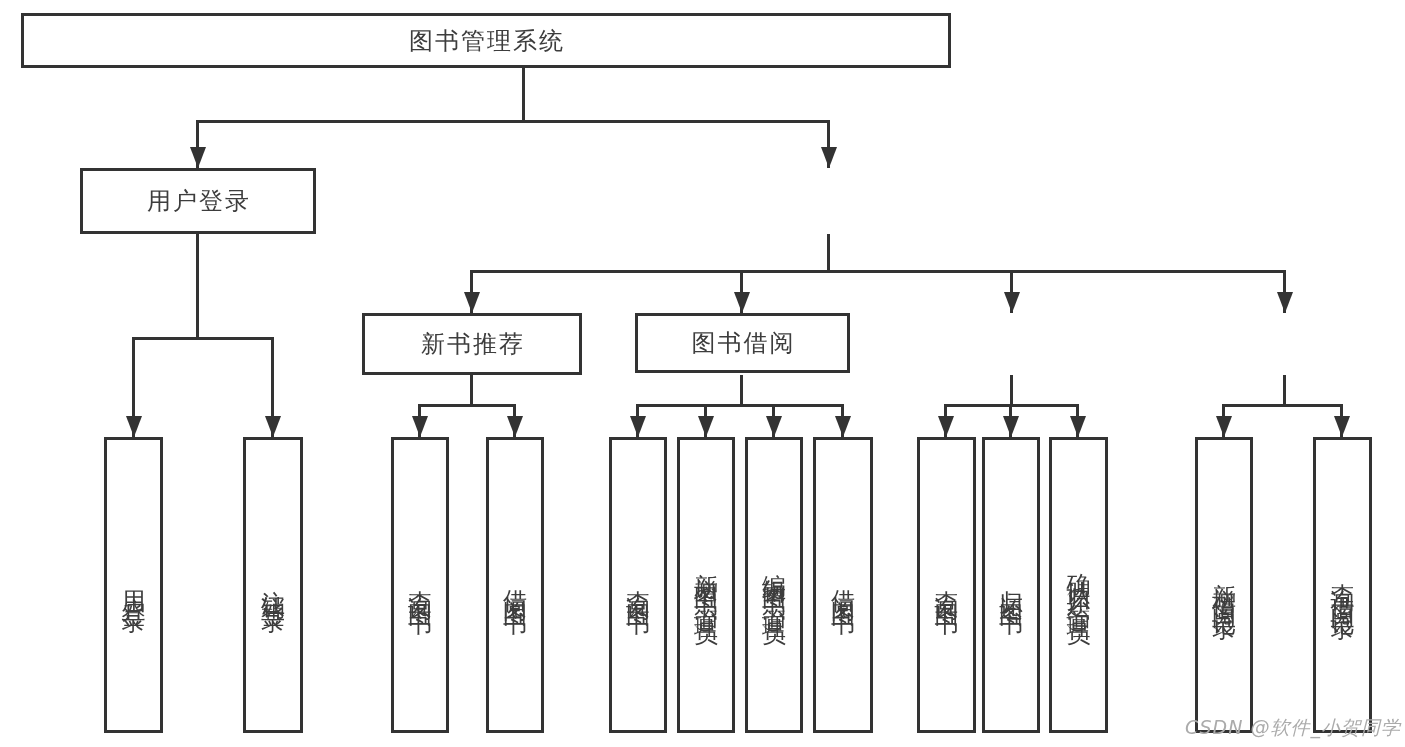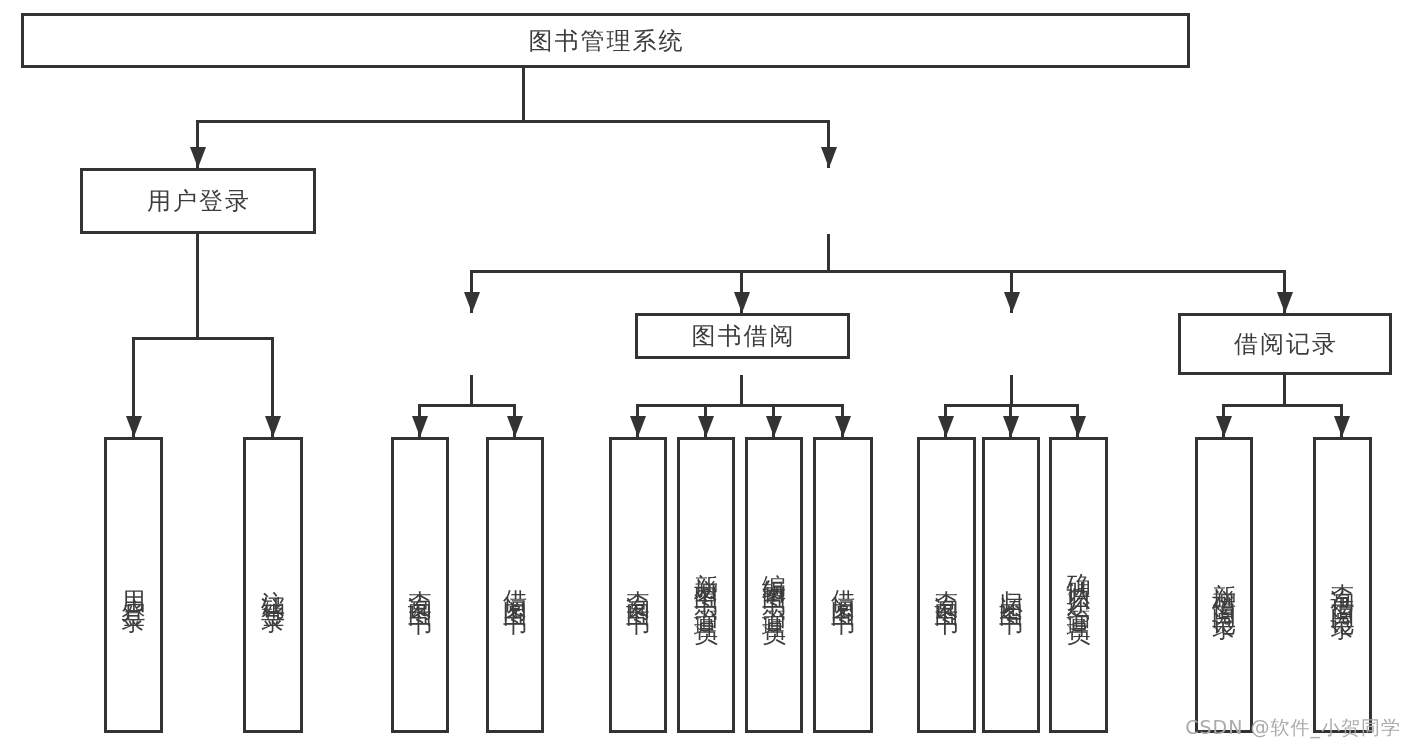--- a/index.html
+++ b/index.html
@@ -29,21 +29,21 @@
   
   .ar { position:absolute; width:3px; background:#333333; }
   .ar::after {
     content:""; position:absolute; left:50%; bottom:0; transform:translateX(-50%);
     width:0; height:0;
     border-left:8px solid transparent; border-right:8px solid transparent;
     border-top:21px solid #333333;
   }
   .watermark {
     position:absolute; top:715px; right:4px; z-index:5;
-    color:#ababab; font-size:19px; letter-spacing:1px; white-space:nowrap;
+    color:#ababab; font-size:19px; letter-spacing:1px; white-space:nowrap;font-style:italic;
   }
 </style>
 </head>
 <body>
 
 <div class="canvas">
 
   <div class="cl v" style="left:522px;top:68px;height:52px"></div>
   <div class="cl h" style="left:196px;top:120px;width:634px"></div>
   <div class="ar" style="left:196px;top:120px;height:48px"></div>
@@ -77,33 +77,33 @@
   <div class="cl h" style="left:944px;top:404px;width:135px"></div>
   <div class="ar" style="left:944px;top:404px;height:33px"></div>
   <div class="ar" style="left:1009px;top:404px;height:33px"></div>
   <div class="ar" style="left:1076px;top:404px;height:33px"></div>
 
   <div class="cl v" style="left:1283px;top:375px;height:29px"></div>
   <div class="cl h" style="left:1222px;top:404px;width:121px"></div>
   <div class="ar" style="left:1222px;top:404px;height:33px"></div>
   <div class="ar" style="left:1340px;top:404px;height:33px"></div>
 
-  <div class="node" style="left:21px;top:13px;width:1169px;height:55px">
+  <div class="node" style="left:21px;top:13px;width:930px;height:55px">
     <span class="lbl">图书管理系统</span>
   </div>
 
   <div class="node" style="left:80px;top:168px;width:236px;height:66px">
     <span class="lbl">用户登录</span>
   </div>
 
-  <div class="node" style="left:635px;top:313px;width:215px;height:46px">
+  <div class="node" style="left:362px;top:313px;width:220px;height:62px">
+    <span class="lbl">新书推荐</span>
+  </div>
+  <div class="node" style="left:635px;top:313px;width:215px;height:60px">
     <span class="lbl">图书借阅</span>
-  </div>
-  <div class="node" style="left:1178px;top:313px;width:214px;height:62px">
-    <span class="lbl">借阅记录</span>
   </div>
 
   <div class="node v" style="left:104px;top:437px;width:59px;height:296px">
     <span class="lbl">用户登录</span>
   </div>
   <div class="node v" style="left:243px;top:437px;width:60px;height:296px">
     <span class="lbl">注销登录</span>
   </div>
 
   <div class="node v" style="left:391px;top:437px;width:58px;height:296px">

